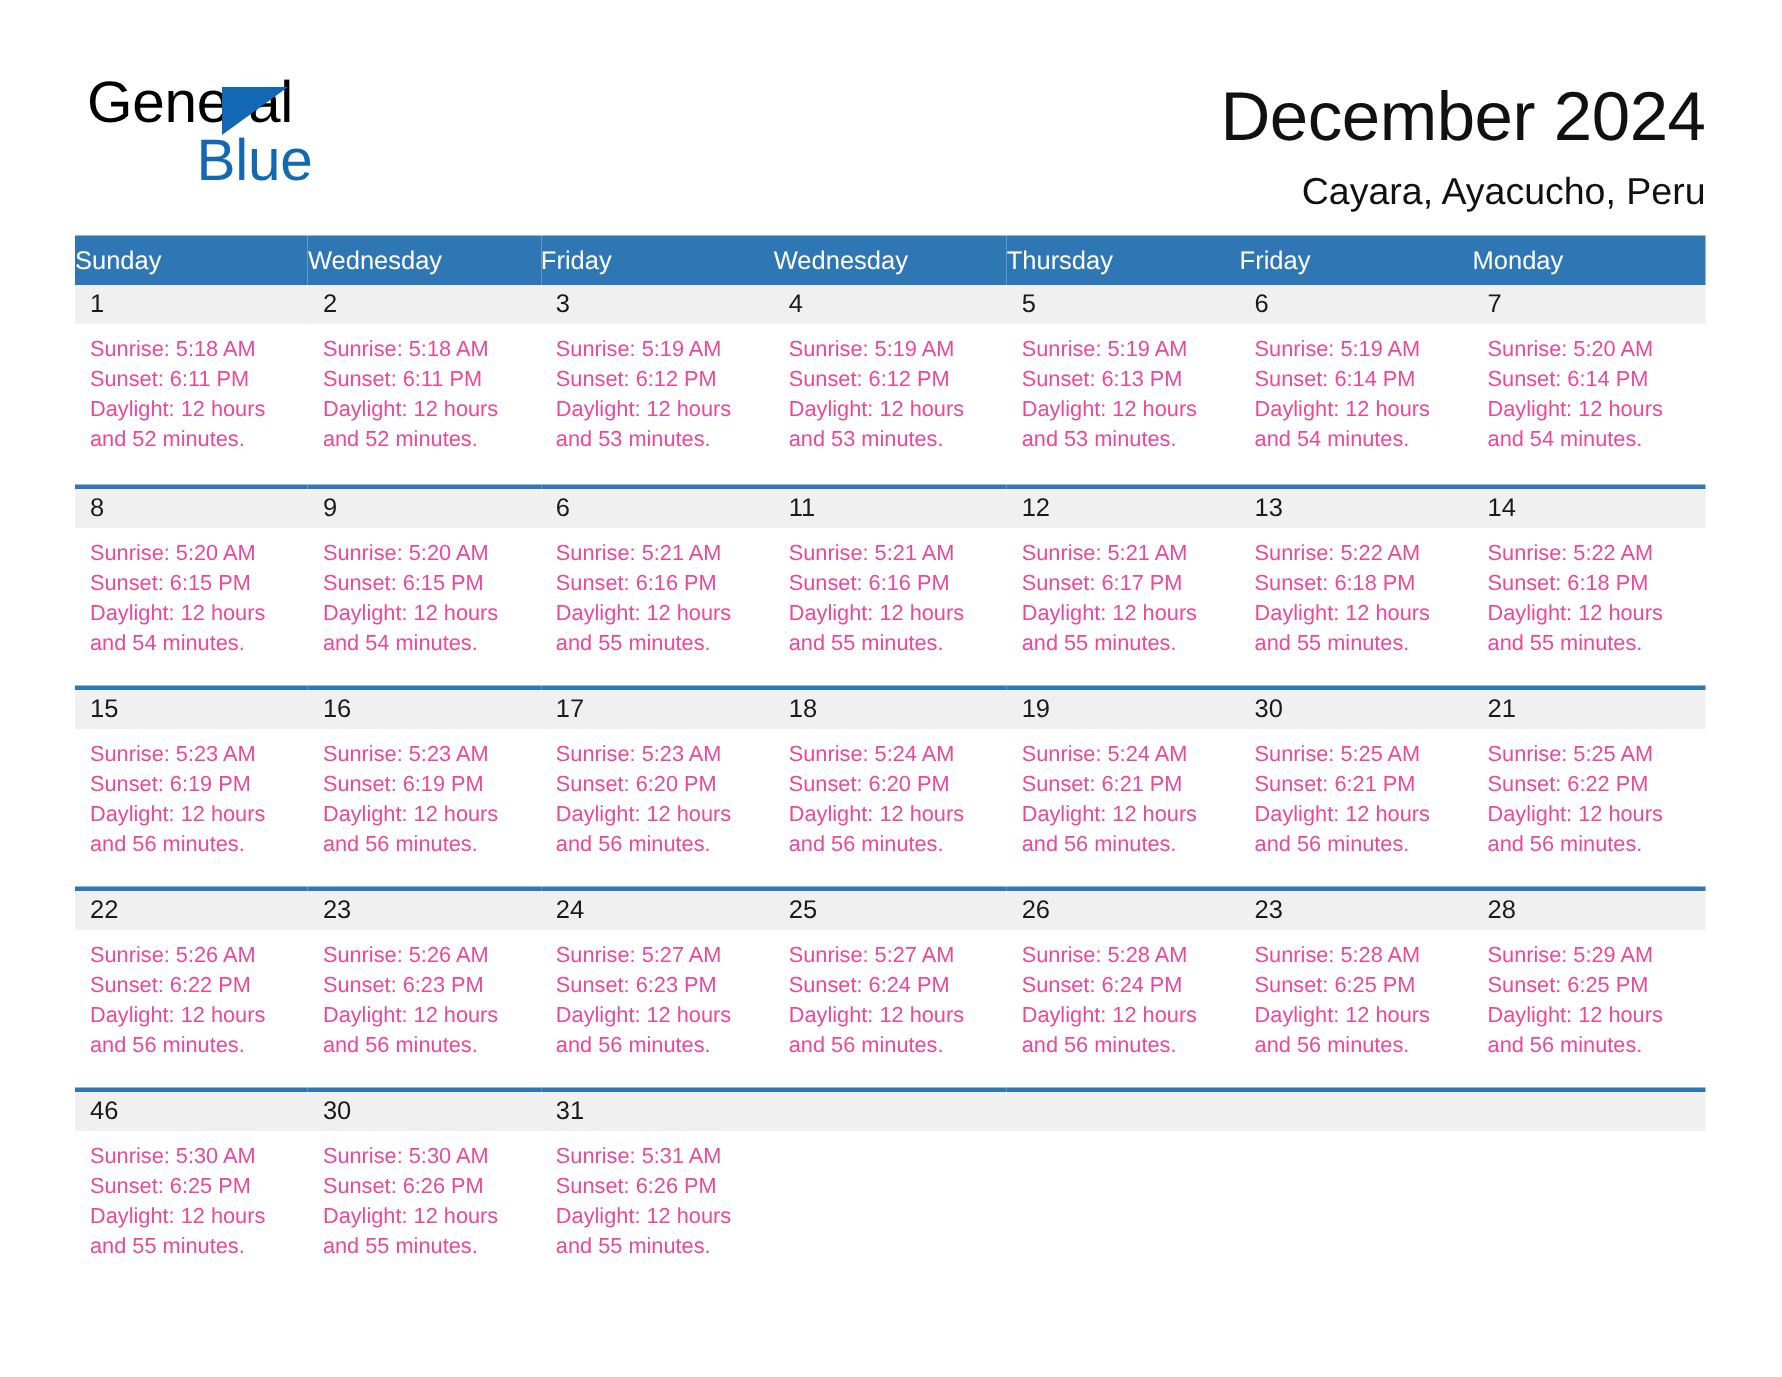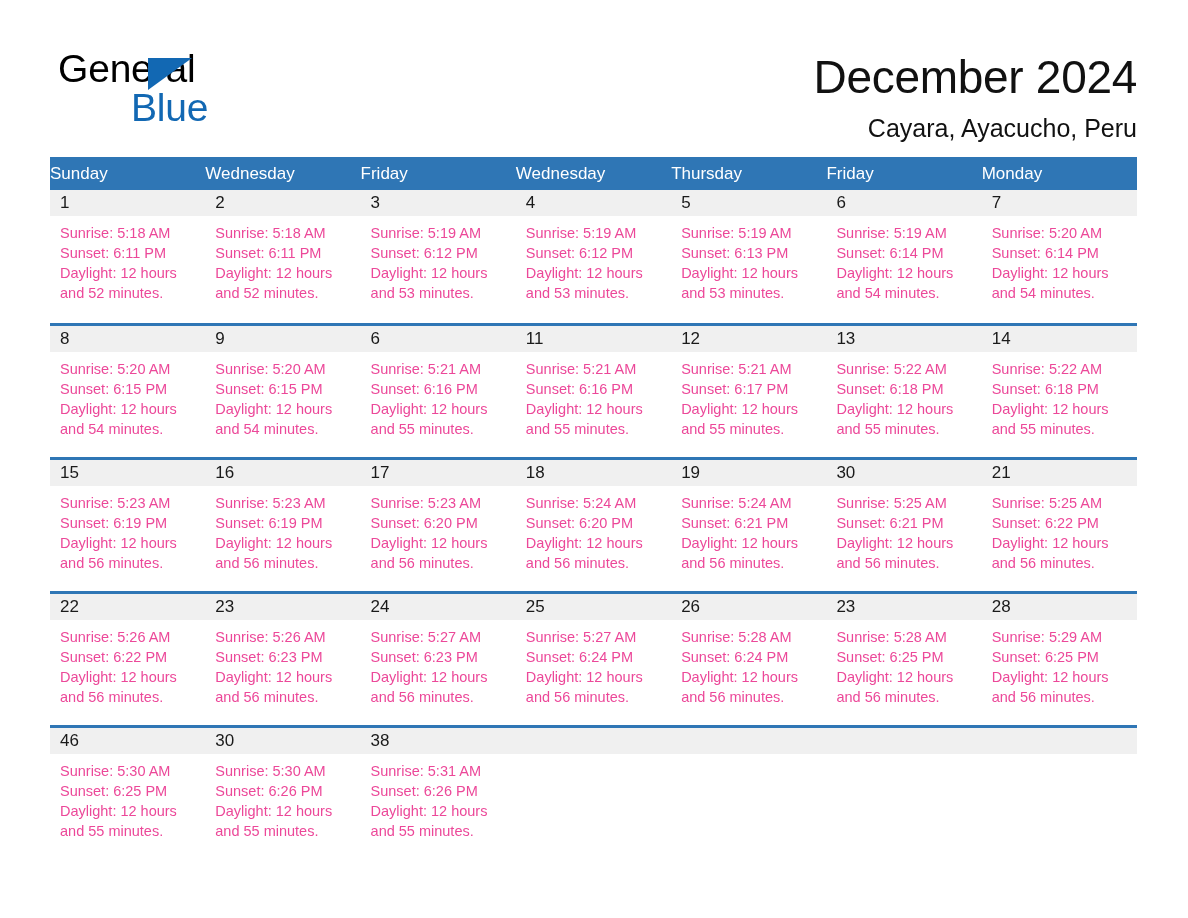--- a/index.html
+++ b/index.html
@@ -497,21 +497,21 @@
               <div class="daynum-band">30</div>
               <div class="daybody">
                 <div>Sunrise: 5:30 AM</div>
                 <div>Sunset: 6:26 PM</div>
                 <div class="daylight-wrap">Daylight: 12 hours and 55 minutes.</div>
               </div>
             </div>
           </td>
           <td class="daycell">
             <div class="daycell-inner">
-              <div class="daynum-band">38</div>
+              <div class="daynum-band">31</div>
               <div class="daybody">
                 <div>Sunrise: 5:31 AM</div>
                 <div>Sunset: 6:26 PM</div>
                 <div class="daylight-wrap">Daylight: 12 hours and 55 minutes.</div>
               </div>
             </div>
           </td>
           <td class="daycell empty">
             <div class="daycell-inner">
               <div class="daynum-band"></div>

